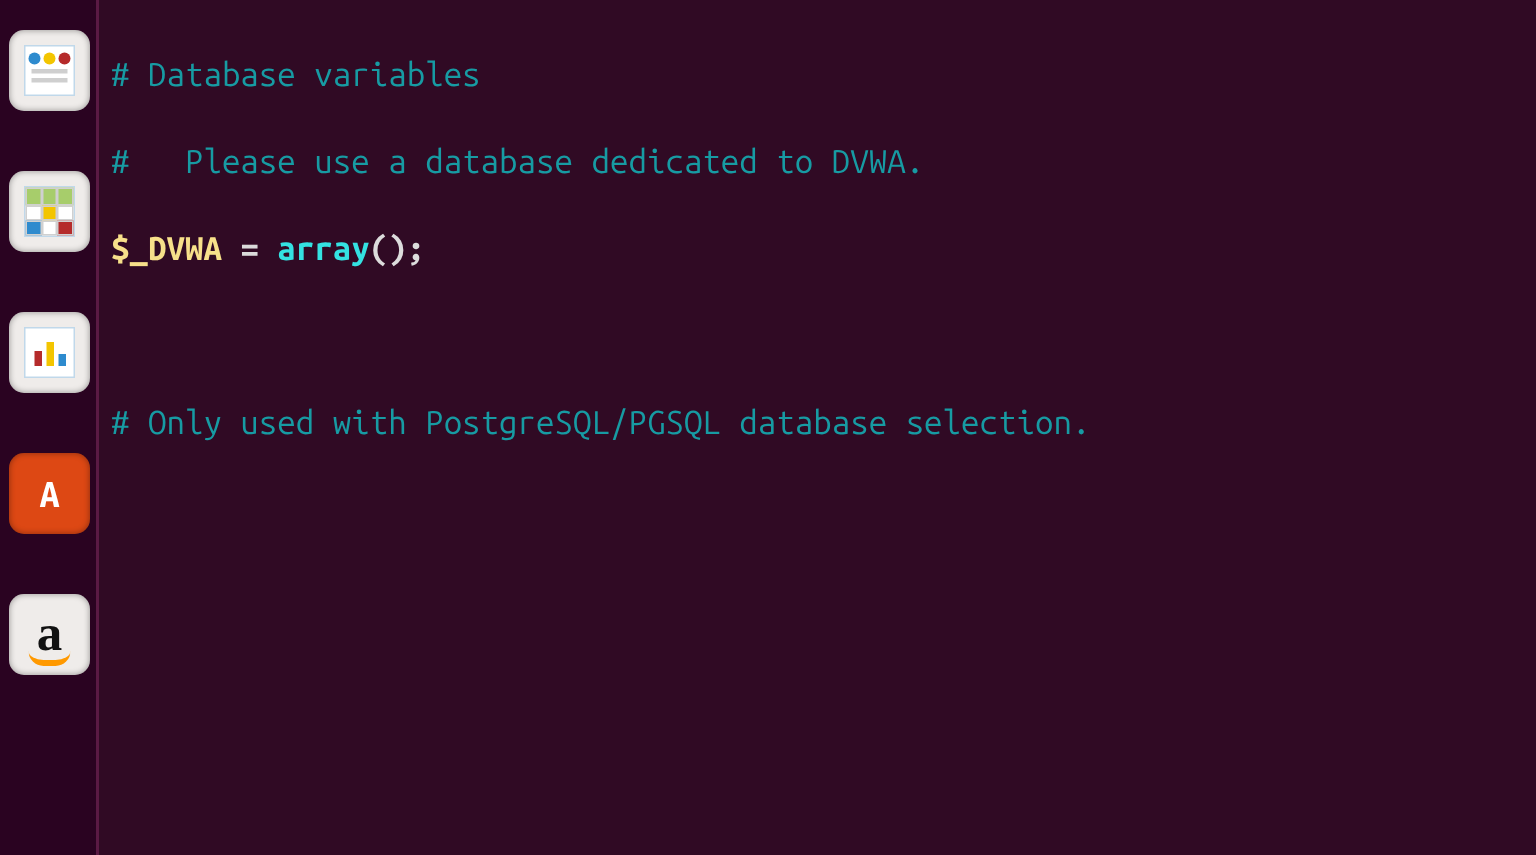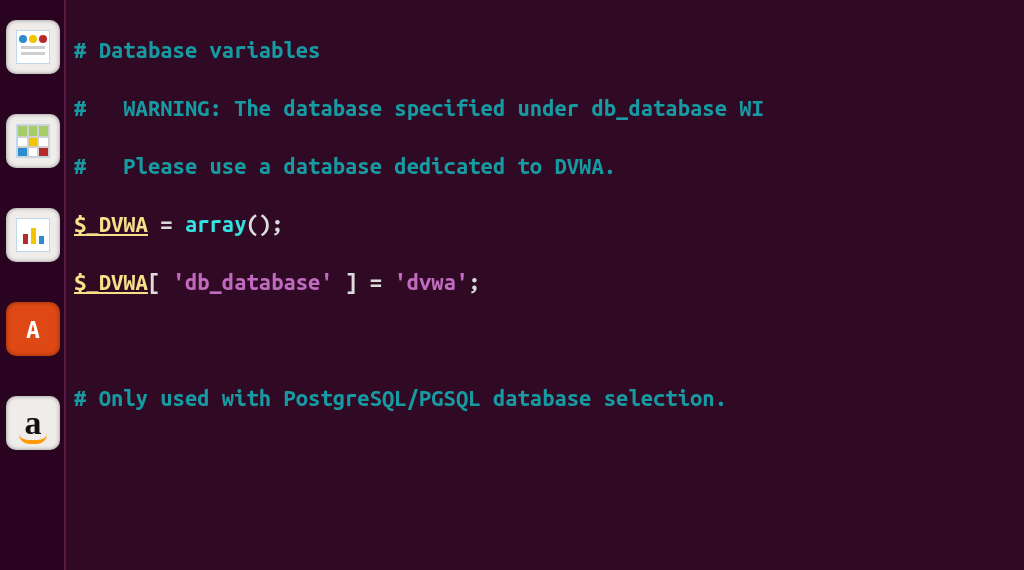--- a/index.html
+++ b/index.html
@@ -72,22 +72,22 @@
   .editor {
     flex: 1;
     background: #300a24;
     padding: 6px 4px 6px 8px;
     line-height: 29px;
     white-space: pre;
     overflow: hidden;
     color: #c9c9c9;
     font-weight: 600;
   }
-  .c-comment { color: #179ba3; font-weight:700;}
-  .c-var     { color: #f7e08a; font-weight:700;text-decoration:underline;}
+  .c-comment { color: #179ba3; font-weight:400;}
+  .c-var     { color: #f7e08a; font-weight:700;}
   .c-op      { color: #dadada; }
   .c-func    { color: #34e2e2; }
   .c-string  { color: #c06ac0; }
   .c-punc    { color: #dcdcdc; }
   .c-plain   { color: #dcdcdc; }
 </style>
 </head>
 <body>
 
 <div class="launcher">
@@ -138,24 +138,22 @@
   <div class="launcher-item">
     <div class="tile amazon">
         <span class="amazon-a">a</span>
         <span class="amazon-smile"></span>
       </div>
   </div>
 </div>
 
 <div class="editor">
 <div><span class="c-comment"># Database variables</span></div>
-<div><span class="c-comment">#   WARNING: The database specified under db_database WI</span></div>
 <div><span class="c-comment">#   Please use a database dedicated to DVWA.</span></div>
 <div><span class="c-var">$_DVWA</span><span class="c-plain"> </span><span class="c-op">=</span><span class="c-plain"> </span><span class="c-func">array</span><span class="c-punc">(</span><span class="c-punc">)</span><span class="c-punc">;</span></div>
-<div><span class="c-var">$_DVWA</span><span class="c-punc">[</span><span class="c-plain"> </span><span class="c-string">'db_database'</span><span class="c-plain"> ] = </span><span class="c-string">'dvwa'</span><span class="c-punc">;</span></div>
 <div>&nbsp;</div>
 <div><span class="c-comment"># Only used with PostgreSQL/PGSQL database selection.</span></div>
 
 
 
 
 
 
 
 </div>

